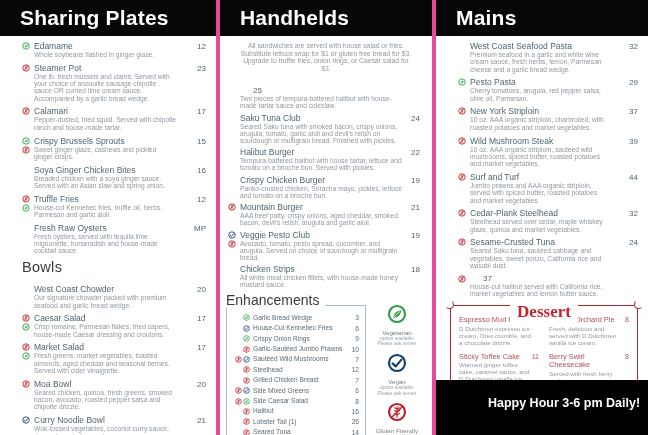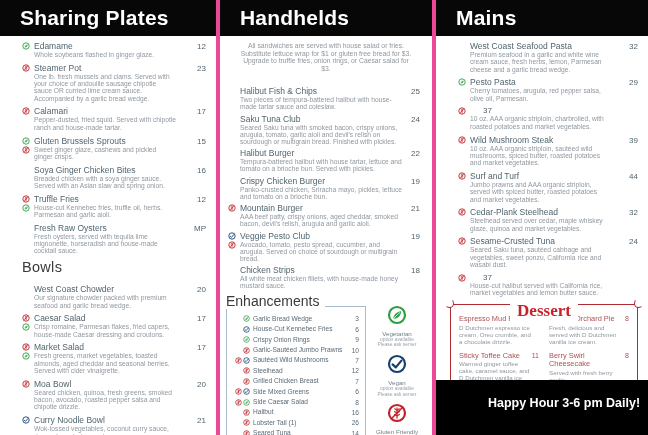--- a/index.html
+++ b/index.html
@@ -162,21 +162,21 @@
                     <line x1="10" y1="10" x2="7.5" y2="8.6"></line>
                     <line x1="10" y1="10" x2="12.5" y2="8.6"></line>
                     <line x1="10" y1="12.8" x2="7.5" y2="11.4"></line>
                     <line x1="10" y1="12.8" x2="12.5" y2="11.4"></line>
                   </g>
                   <line x1="4.8" y1="15.2" x2="15.2" y2="4.8" stroke="#bf2329" stroke-width="1.5"></line>
                 </svg></span>
             </div>
             <div class="mi-body">
               <div class="mi-top">
-                <span class="mi-name">Gluten Brussels Sprouts</span>
+                <span class="mi-name">Crispy Brussels Sprouts</span>
                 <span class="mi-price">15</span>
               </div>
               <div class="mi-desc">Sweet ginger glaze, cashews and pickled ginger crisps.</div>
             </div>
           </div>
 
           <div class="mi">
             <div class="mi-gutter"></div>
             <div class="mi-body">
               <div class="mi-top">
@@ -357,21 +357,20 @@
           <div class="intro-line">Substitute lettuce wrap for $1 or gluten free bread for $3.</div>
 
           <div class="intro-line">Upgrade to truffle fries, onion rings, or Caesar salad for $3.</div>
         </div>
       <div class="items">
 
           <div class="mi">
             <div class="mi-gutter"></div>
             <div class="mi-body">
               <div class="mi-top">
-                <span class="mi-name">Halibut Fish &amp; Chips</span>
                 <span class="mi-price">25</span>
               </div>
               <div class="mi-desc">Two pieces of tempura-battered halibut with house-made tartar sauce and coleslaw.</div>
             </div>
           </div>
 
           <div class="mi">
             <div class="mi-gutter"></div>
             <div class="mi-body">
               <div class="mi-top">
@@ -796,20 +795,21 @@
                     <line x1="10" y1="10" x2="7.5" y2="8.6"></line>
                     <line x1="10" y1="10" x2="12.5" y2="8.6"></line>
                     <line x1="10" y1="12.8" x2="7.5" y2="11.4"></line>
                     <line x1="10" y1="12.8" x2="12.5" y2="11.4"></line>
                   </g>
                   <line x1="4.8" y1="15.2" x2="15.2" y2="4.8" stroke="#bf2329" stroke-width="1.5"></line>
                 </svg></span>
             </div>
             <div class="mi-body">
               <div class="mi-top">
+                <span class="mi-name">New York Striploin</span>
                 <span class="mi-price">37</span>
               </div>
               <div class="mi-desc">10 oz. AAA organic striploin, charbroiled, with roasted potatoes and market vegetables.</div>
             </div>
           </div>
 
           <div class="mi">
             <div class="mi-gutter">
               <span class="icon"><svg viewBox="0 0 20 20" xmlns="http://www.w3.org/2000/svg">
                   <circle cx="10" cy="10" r="8" fill="none" stroke="#bf2329" stroke-width="2.2"></circle>

